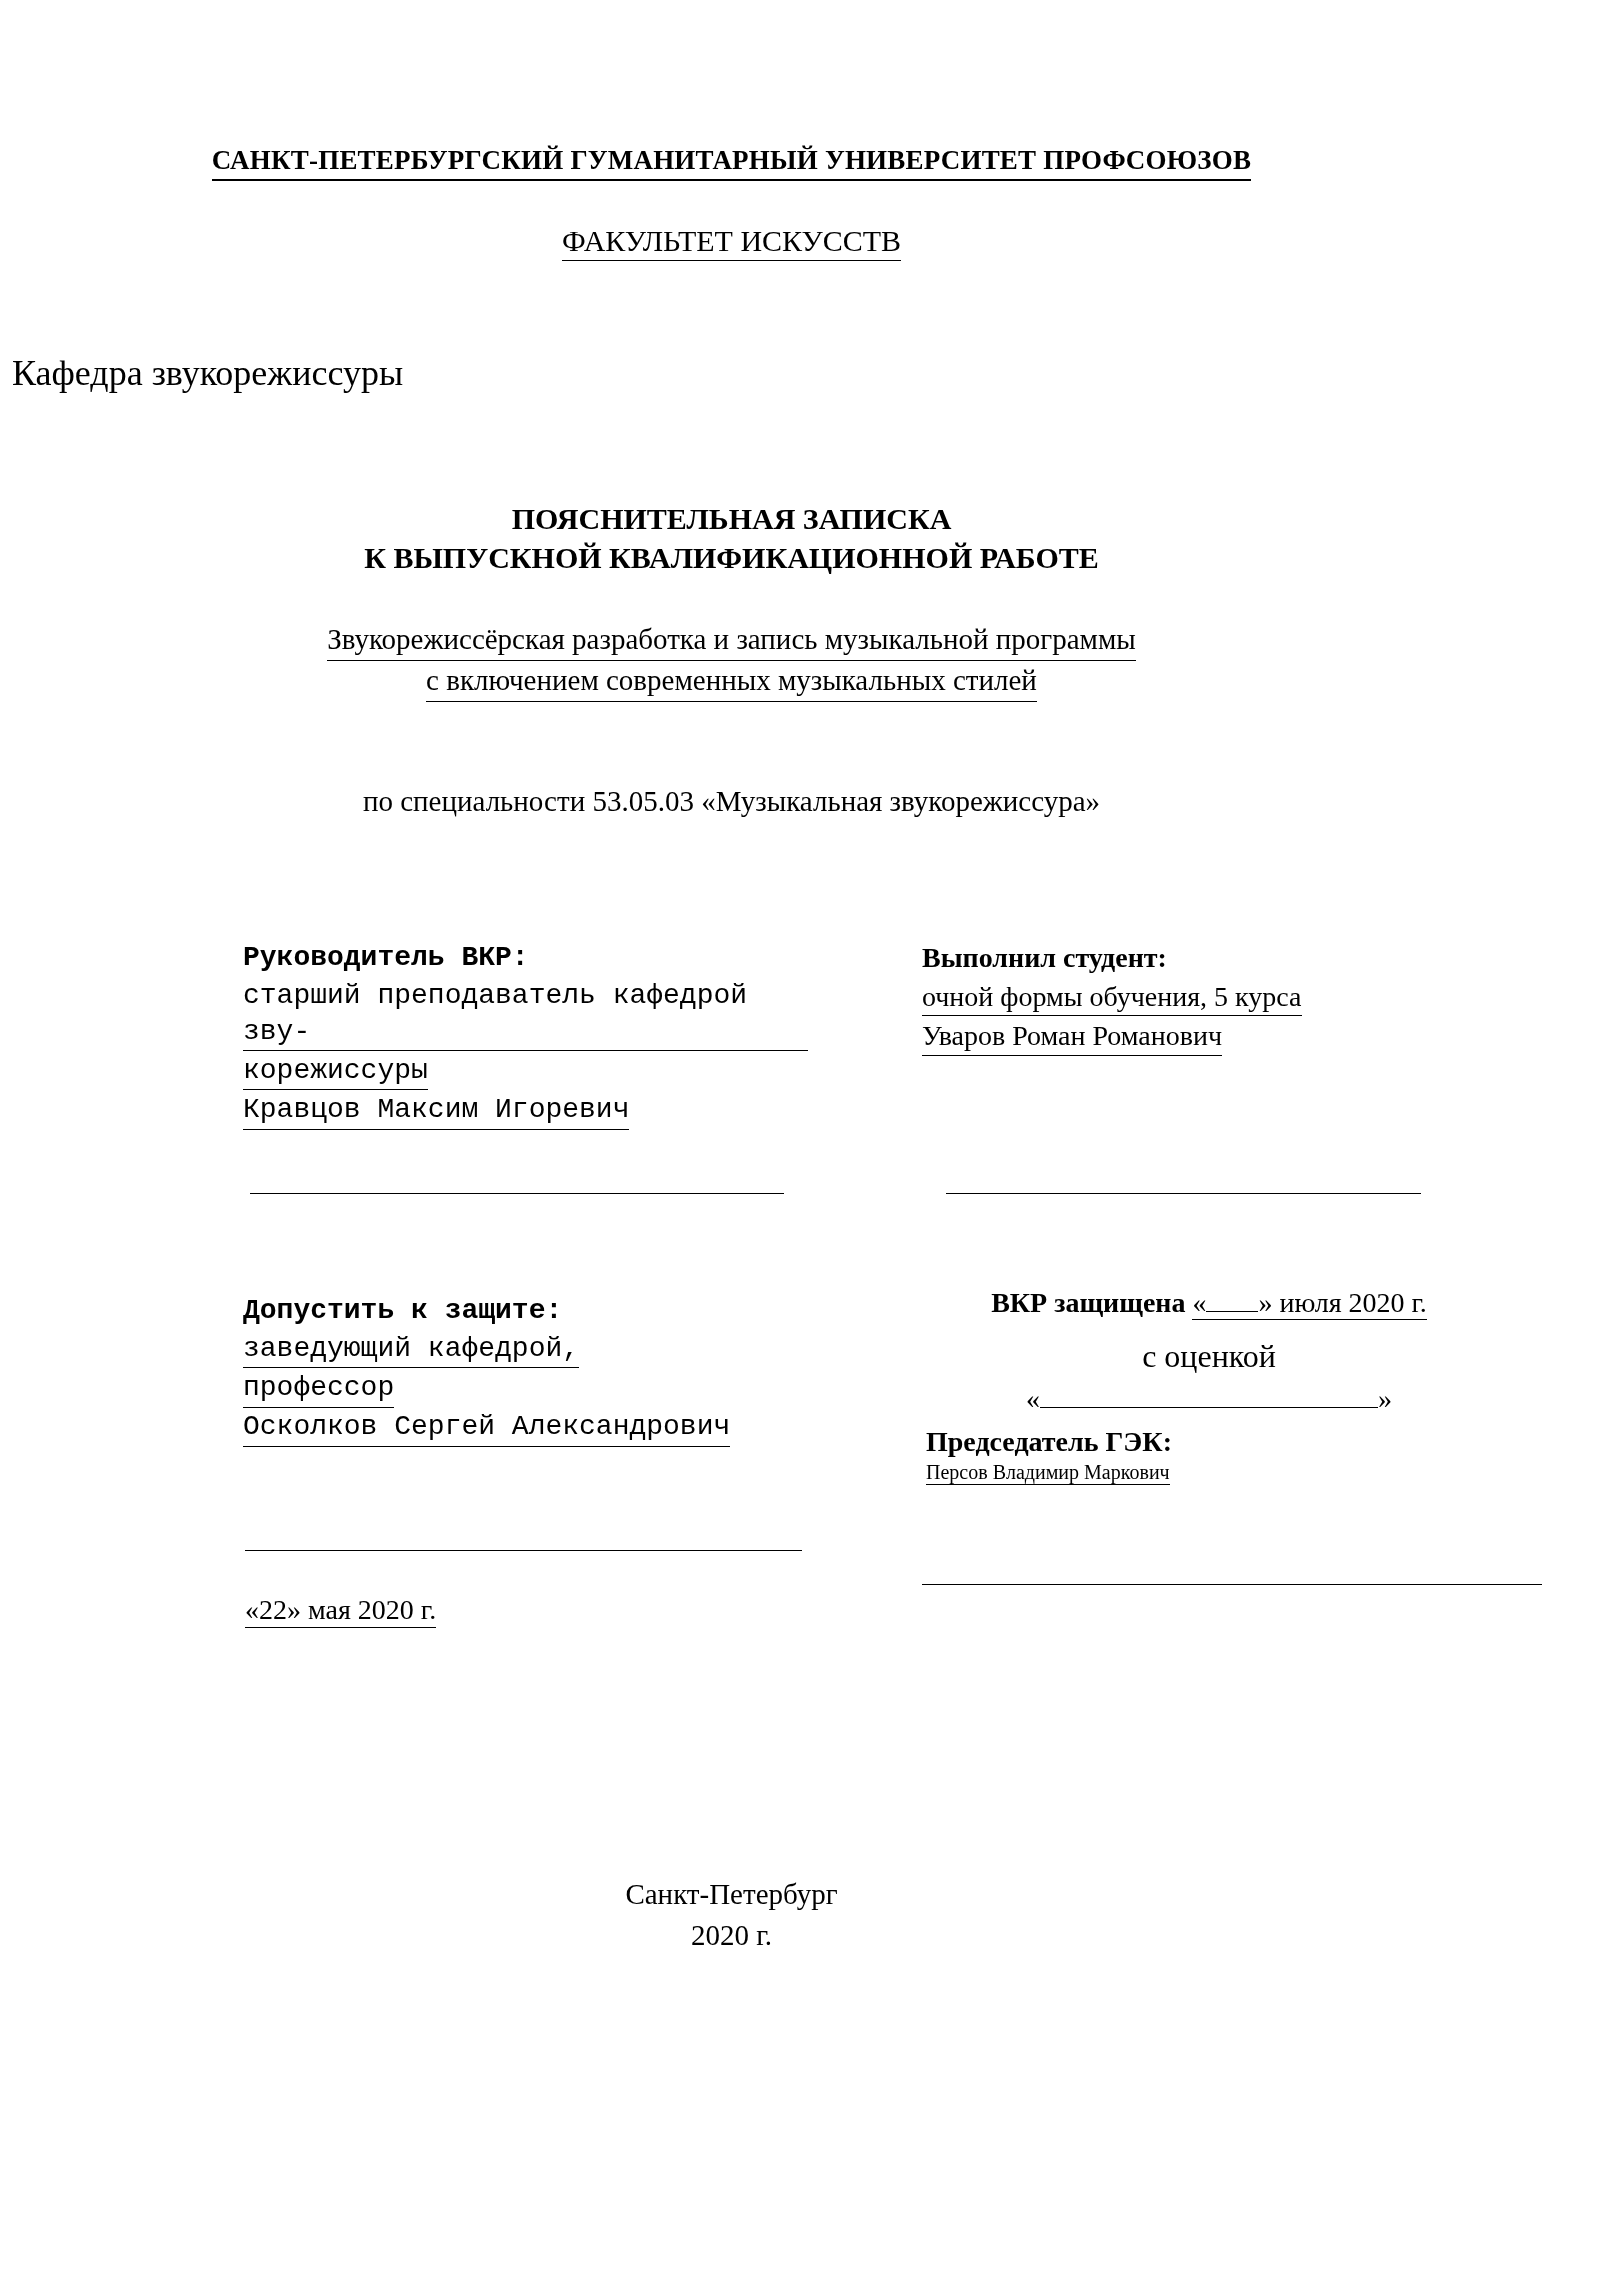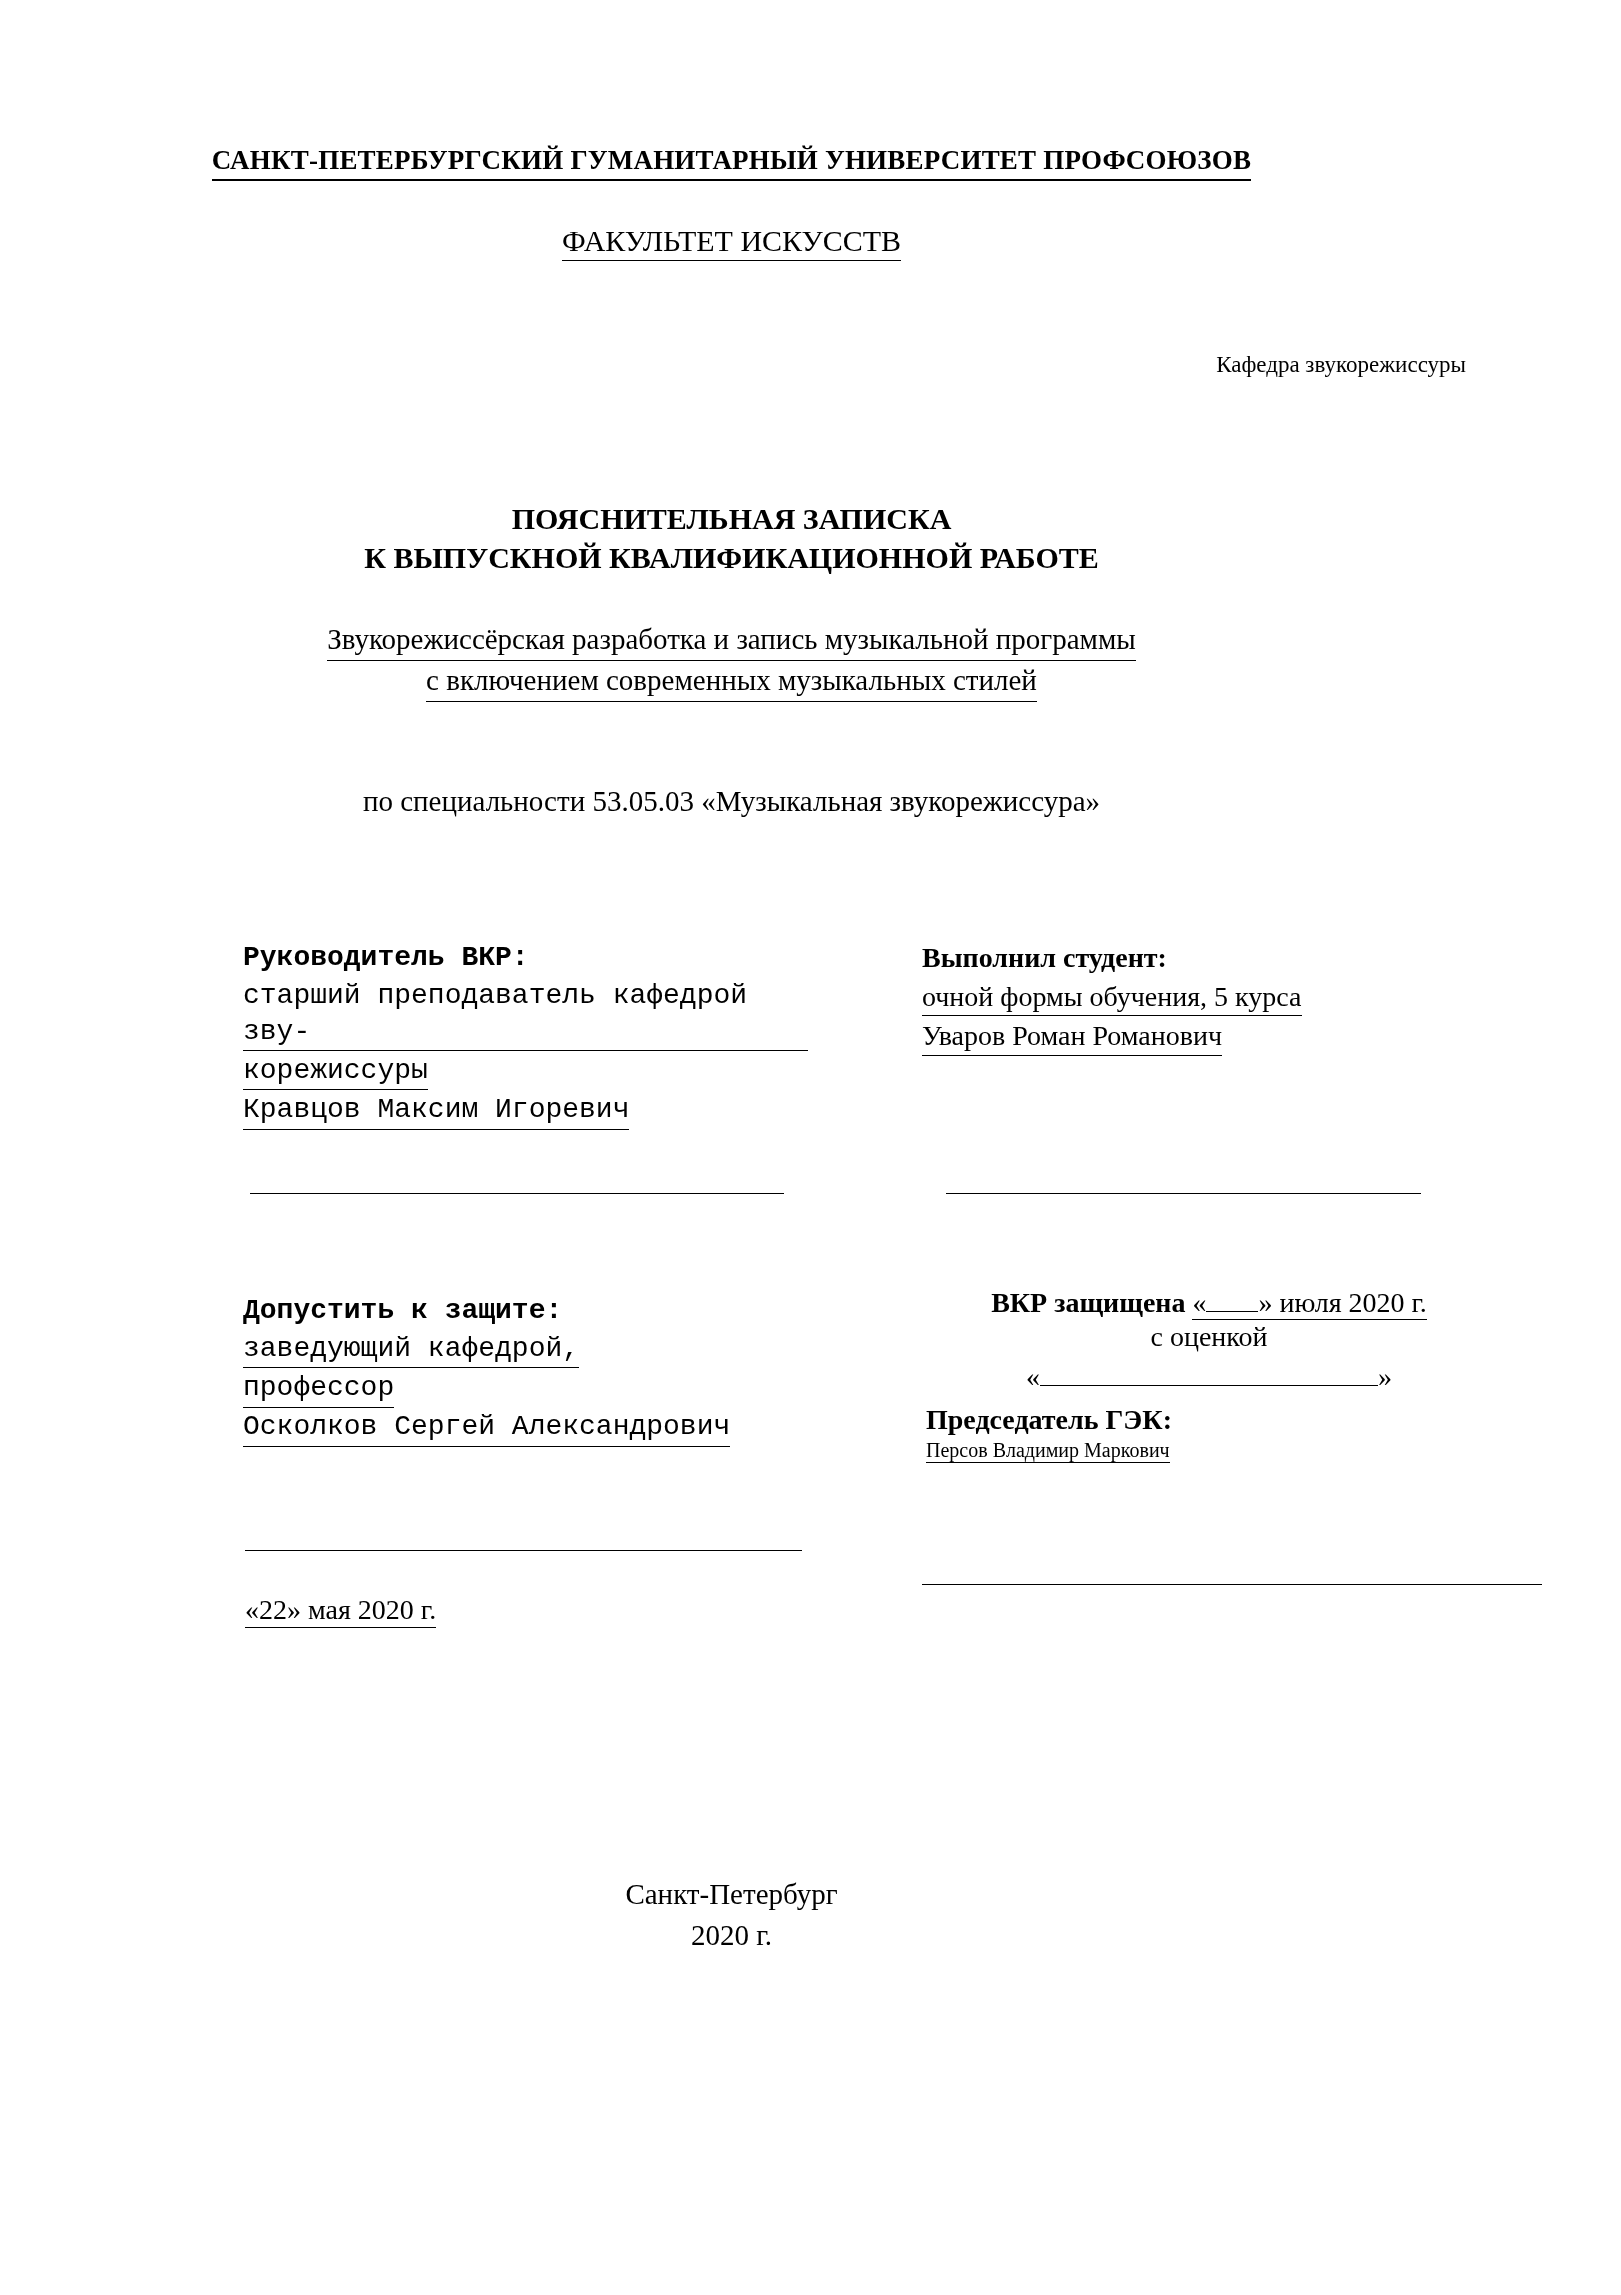--- a/index.html
+++ b/index.html
@@ -49,24 +49,24 @@
     font-size: 30px;
   }
   .faculty span {
     border-bottom: 1.6px solid #000;
     padding-bottom: 3.1px;
   }
 
   .department {
     position: absolute;
     top: 352px;
-    left: 3px;
-    width: 100%;
-    text-align: right;
-    font-size: 23px;
+    left: 12px;
+    width: 100%;
+    text-align: left;
+    font-size: 36px;
   }
 
   .doc-type {
     position: absolute;
     top: 480px;
     left: 0;
     width: 100%;
     text-align: center;
     font-size: 30px;
     font-weight: bold;
@@ -186,22 +186,22 @@
     display: inline-block;
     border-bottom: 1.6px solid #000;
     min-width: 52px;
   }
   .def-line1 .uwide {
     border-bottom: 1.6px solid #000;
     padding-bottom: 0.8px;
     font-weight: normal;
   }
   .def-line2 {
-    font-size: 28px;
-    margin-top: 2px;
+    font-size: 32px;
+    margin-top: 19px;
   }
   .def-line3 {
     font-size: 28px;
     margin-top: 7.9px;
     white-space: nowrap;
   }
   .def-line3 .blank {
     display: inline-block;
     border-bottom: 1.6px solid #000;
     min-width: 338px;

